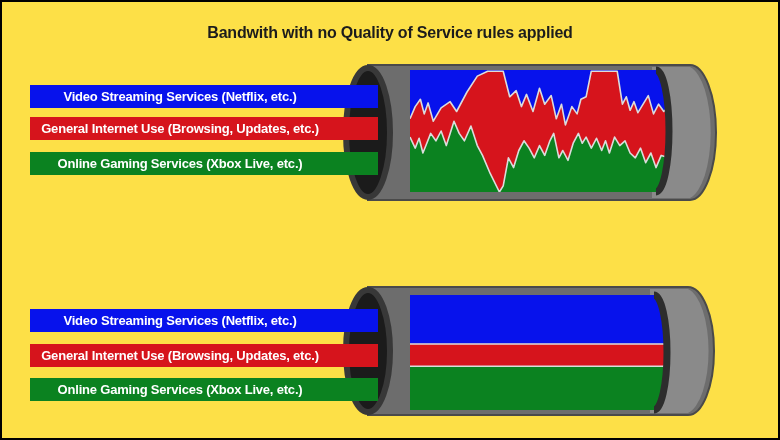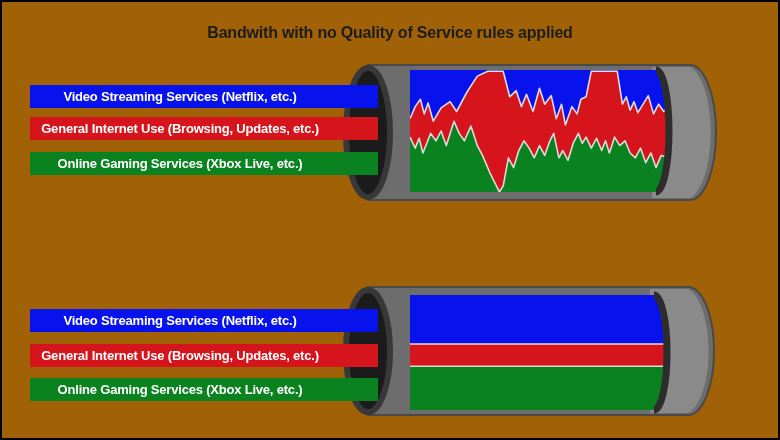--- a/index.html
+++ b/index.html
@@ -1,16 +1,16 @@
 <!DOCTYPE html>
 <html><head>
 <meta charset="utf-8">
 <style>
   html,body{margin:0;padding:0;background:#fff;font-family:"Liberation Sans",sans-serif;}
-  .frame{position:relative;width:780px;height:440px;box-sizing:border-box;border:2px solid #000;background:#a16207;overflow:hidden;}
+  .frame{position:relative;width:780px;height:440px;box-sizing:border-box;border:2px solid #000;background:#fde047;overflow:hidden;}
   .panel{position:absolute;left:0;width:776px;height:220px;}
   .panel.p1{top:0;}
   .panel.p2{top:220px;}
   .pipe-svg{position:absolute;left:0;top:0;width:776px;height:220px;z-index:1;}
   .title{position:absolute;left:0;width:100%;text-align:center;font-weight:bold;font-size:16px;letter-spacing:-0.2px;color:#1c1c1c;z-index:3;margin:0;}
   .p1 .title{top:22px;}
   .p2 .title{top:9px;}
   .bar{position:absolute;left:28px;width:348px;height:23px;z-index:2;box-sizing:border-box;
        color:#fff;font-weight:bold;font-size:13px;letter-spacing:-0.2px;line-height:23px;
        text-align:center;padding-right:48px;white-space:nowrap;}

